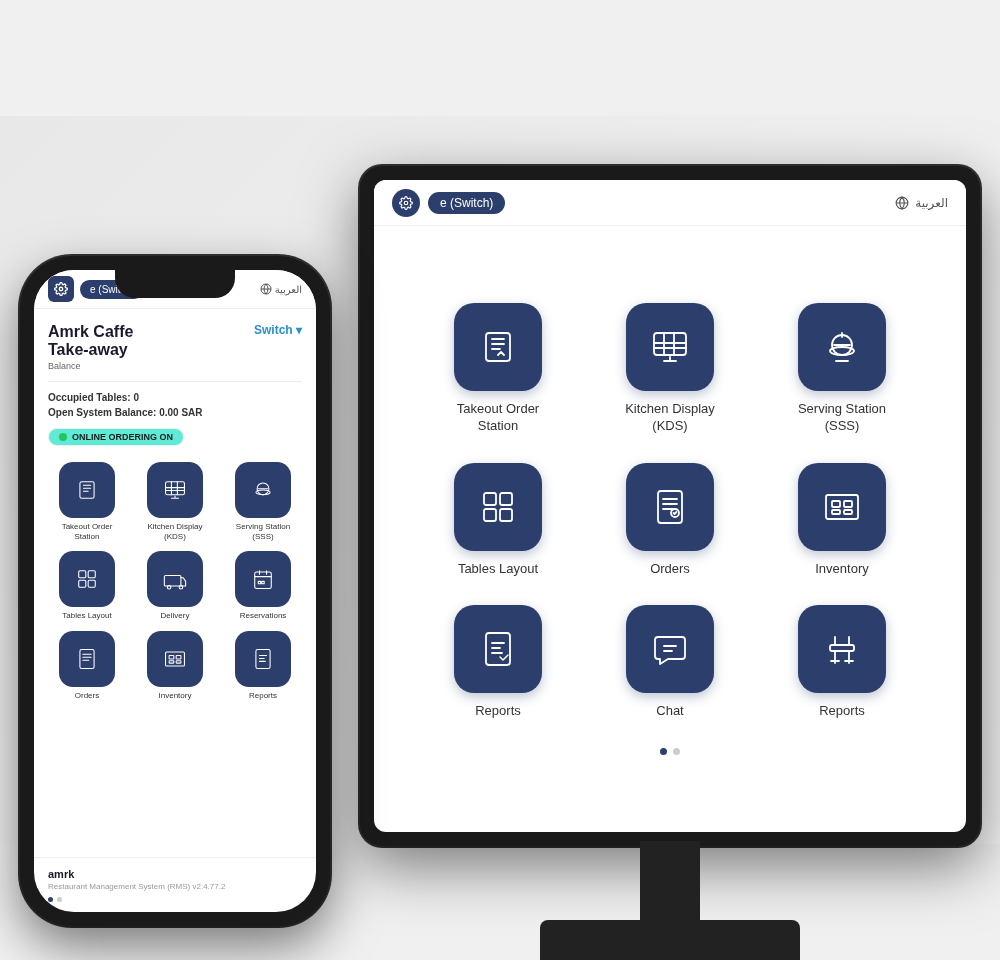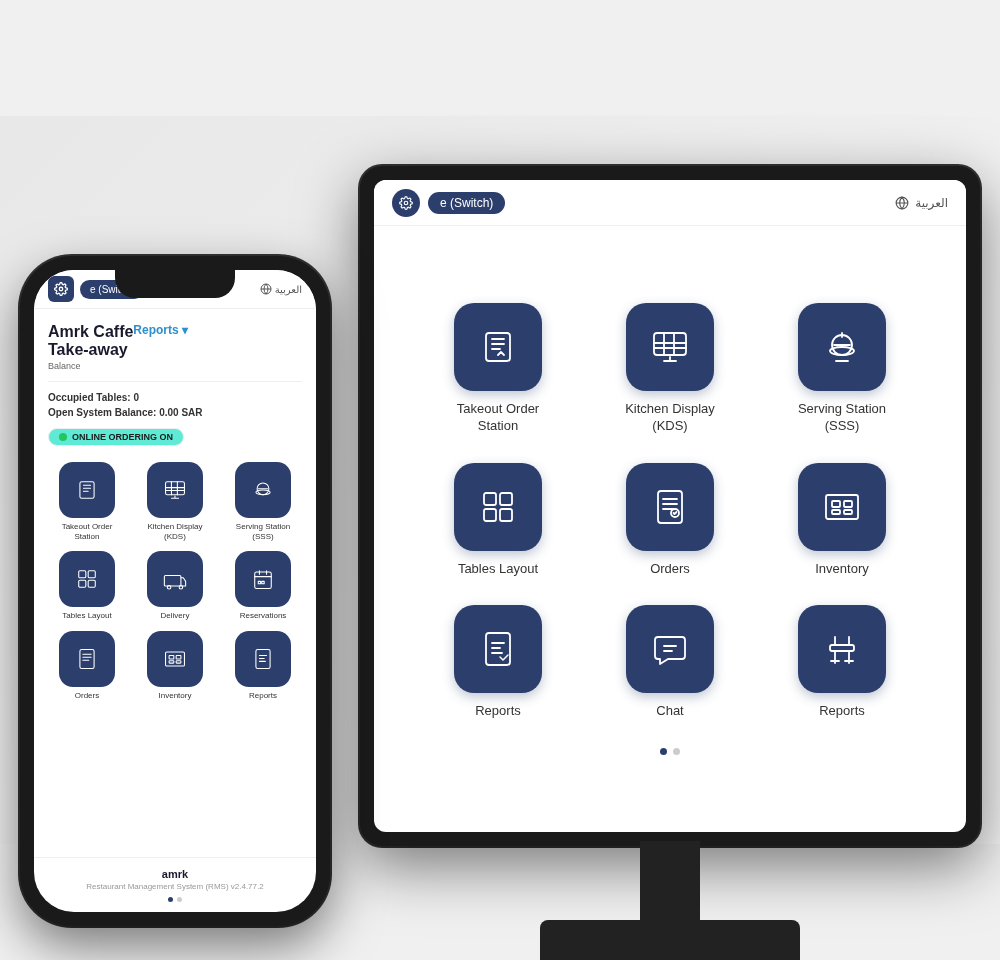--- a/index.html
+++ b/index.html
@@ -415,21 +415,20 @@
       text-align: center;
       color: #333;
       line-height: 1.2;
     }
 
     .phone-footer {
       padding: 10px 14px;
       border-top: 1px solid #eee;
       display: flex;
       flex-direction: column;
-      align-items: center;
     }
 
     .phone-brand {
       font-size: 11px;
       font-weight: 700;
       color: #1a1a2e;
     }
 
     .phone-version {
       font-size: 8px;
@@ -630,26 +629,26 @@
             <svg width="12" height="12" viewBox="0 0 24 24" fill="none" stroke="#555" stroke-width="2">
                 <circle cx="12" cy="12" r="10"></circle>
                 <line x1="2" y1="12" x2="22" y2="12"></line>
                 <path d="M12 2a15.3 15.3 0 0 1 4 10 15.3 15.3 0 0 1-4 10 15.3 15.3 0 0 1-4-10 15.3 15.3 0 0 1 4-10z"></path>
               </svg>
             <span>العربية</span>
           </div>
         </div>
 
         <div class="phone-content">
-          <div style="display:flex;align-items:flex-start;">
+          <div style="display:flex;align-items:flex-start;justify-content:space-between;">
             <div>
               <div class="phone-restaurant-name">Amrk Caffe<br>Take-away</div>
               <div class="phone-sub">Balance</div>
             </div>
-            <span class="phone-switch-inline">Reports ▾</span>
+            <span class="phone-switch-inline">Switch ▾</span>
           </div>
 
           <div class="phone-divider"></div>
 
           <div class="phone-stat">
             <span>Occupied Tables: </span><span>0</span>
           </div>
           <div class="phone-stat">
             <span>Open System Balance: </span><span>0.00 SAR</span>
           </div>

